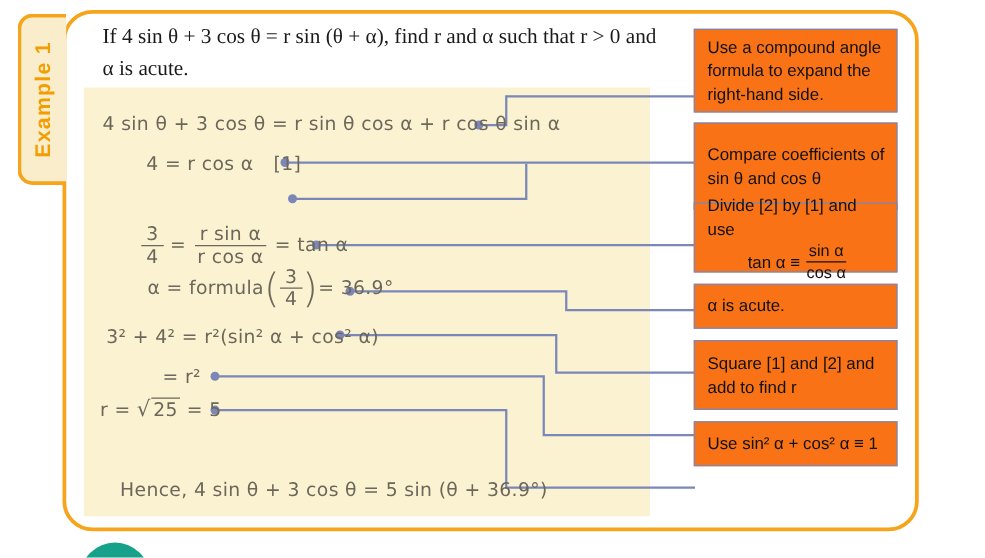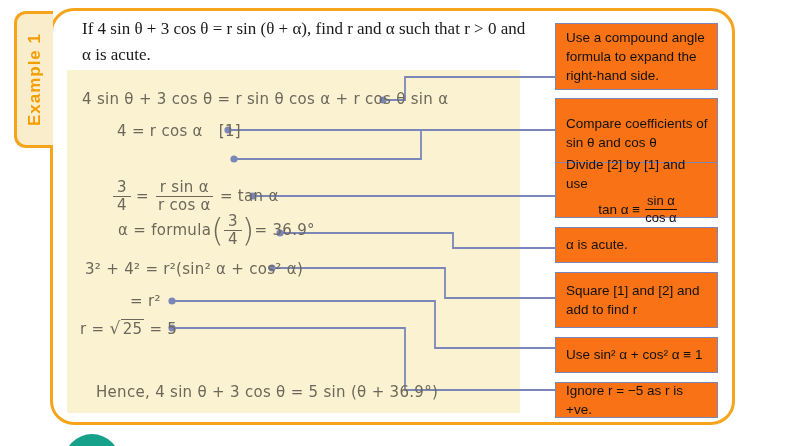--- a/index.html
+++ b/index.html
@@ -159,19 +159,16 @@
   </div>
 
   <div class="callout" style="top:272px;height:56px;">
     <span>Square [1] and [2] and add to find r</span>
   </div>
 
   <div class="callout" style="top:337px;height:36px;">
     <span>Use sin² α + cos² α ≡ 1</span>
   </div>
 
-  <div class="callout" style="top:382px;height:36px;">
-    <span>Ignore r = −5 as r is +ve.</span>
-  </div>
 
   <div class="badge"></div>
 
 </div>
 
 </body></html>

